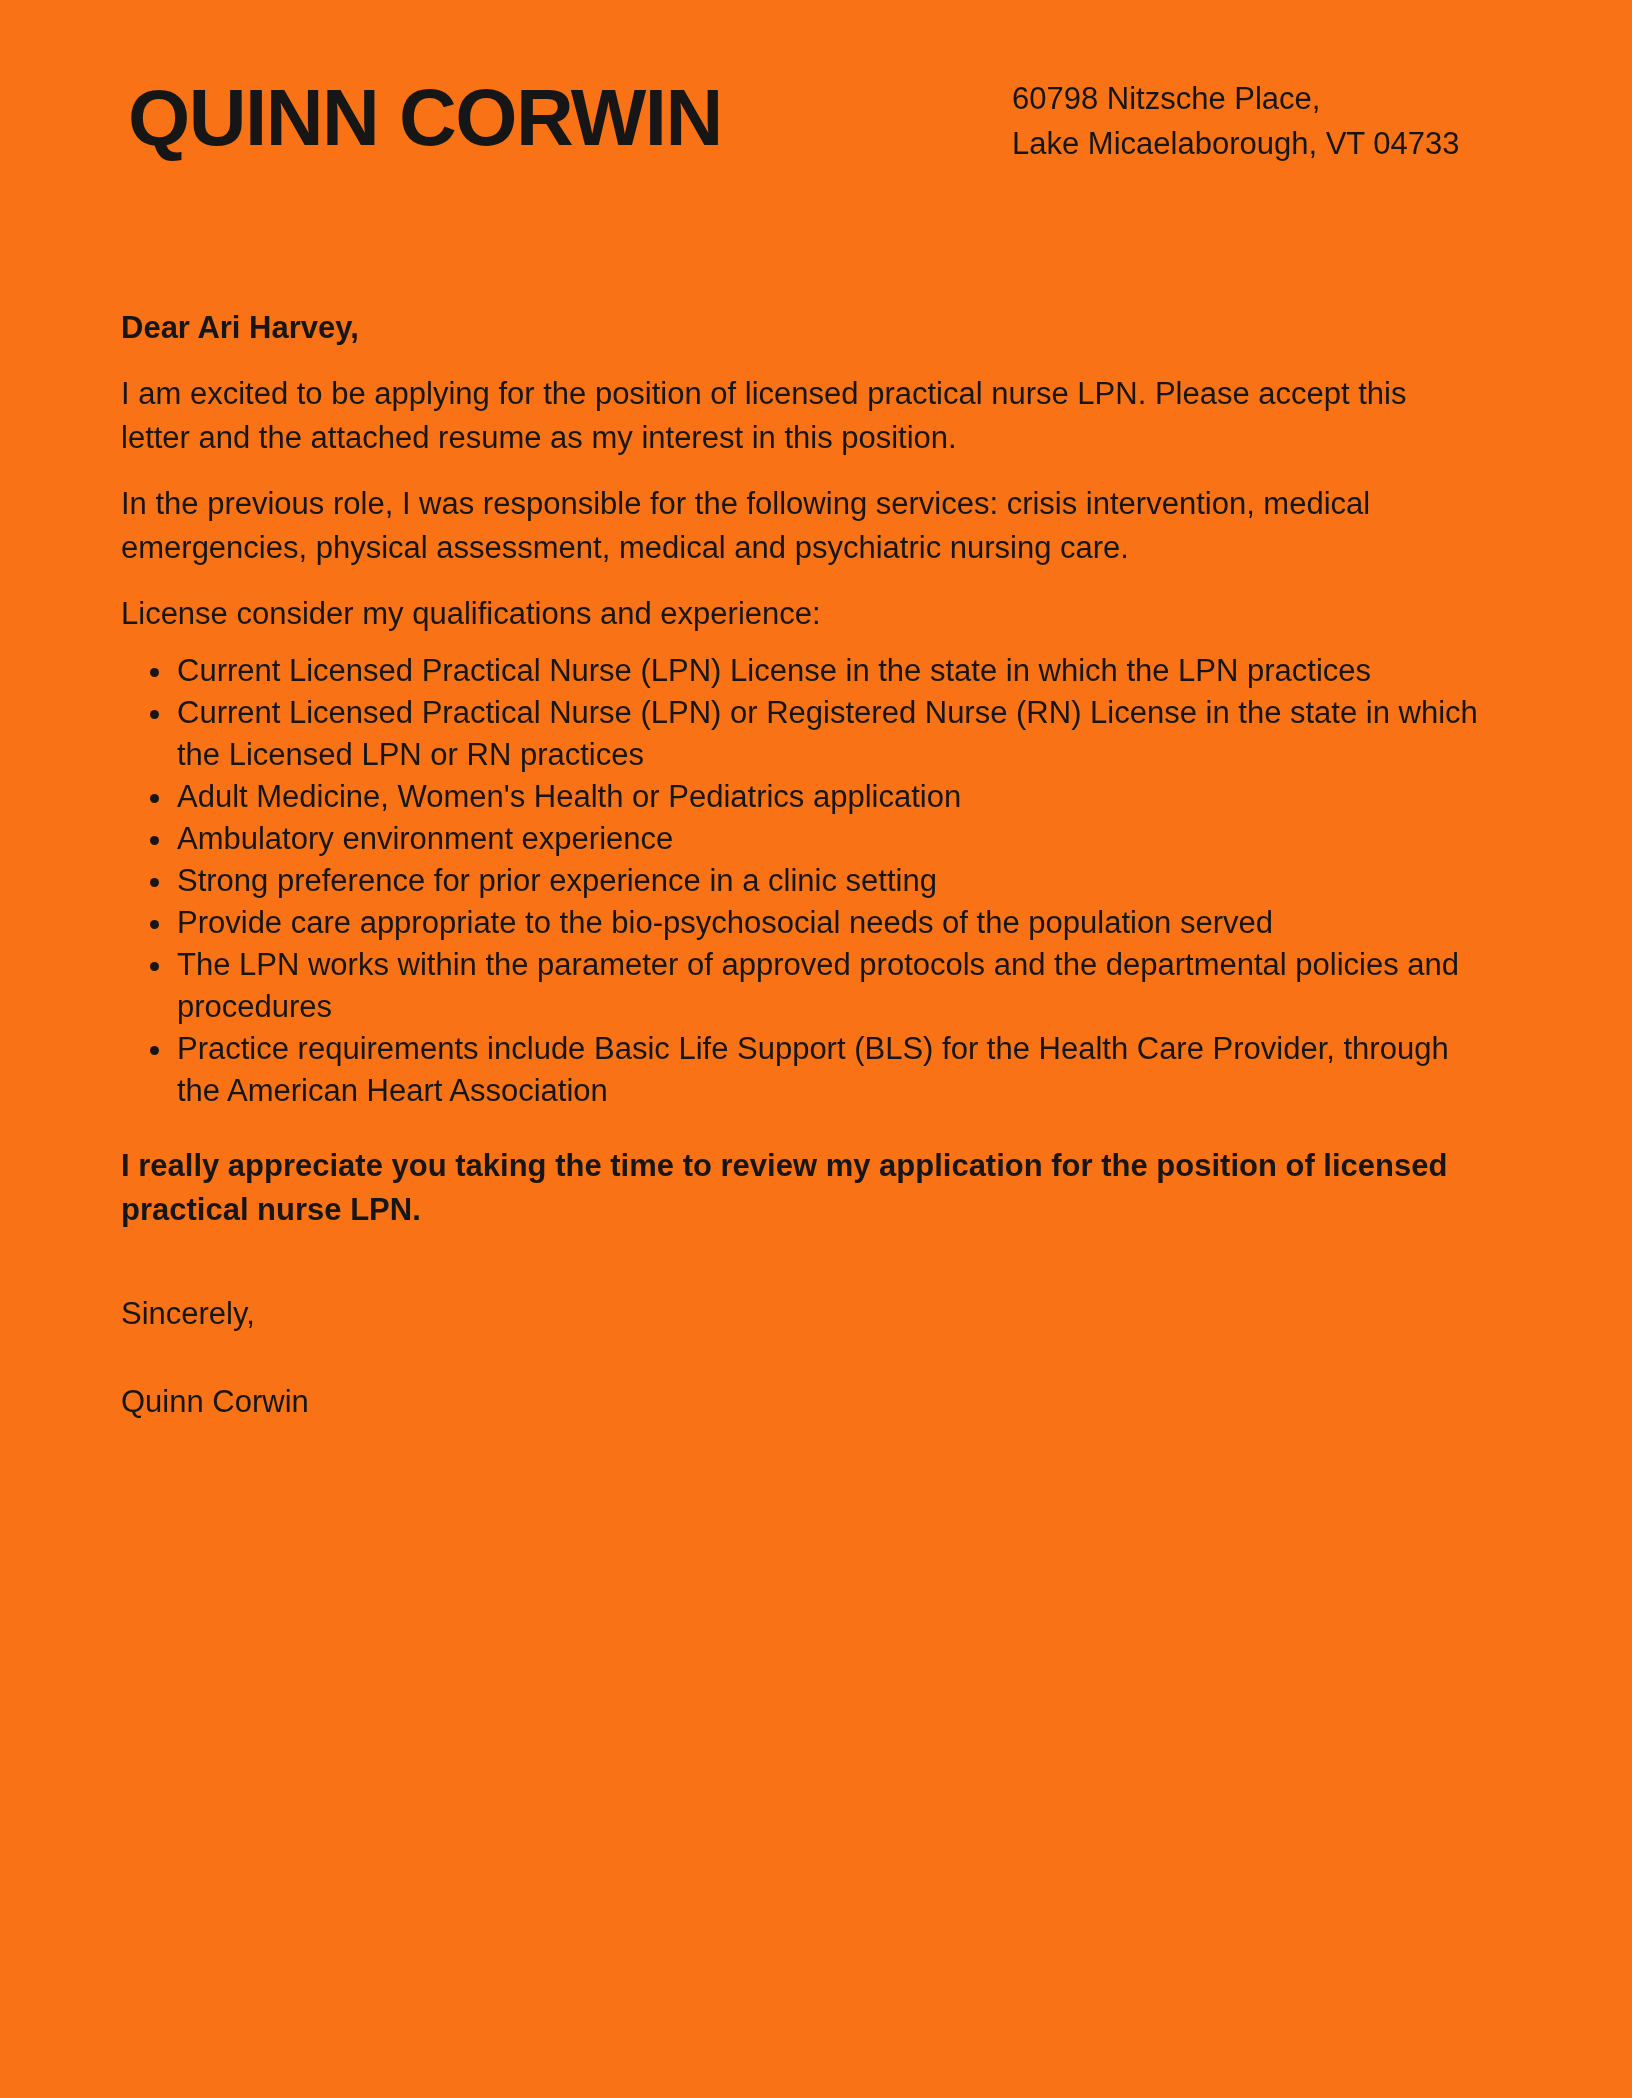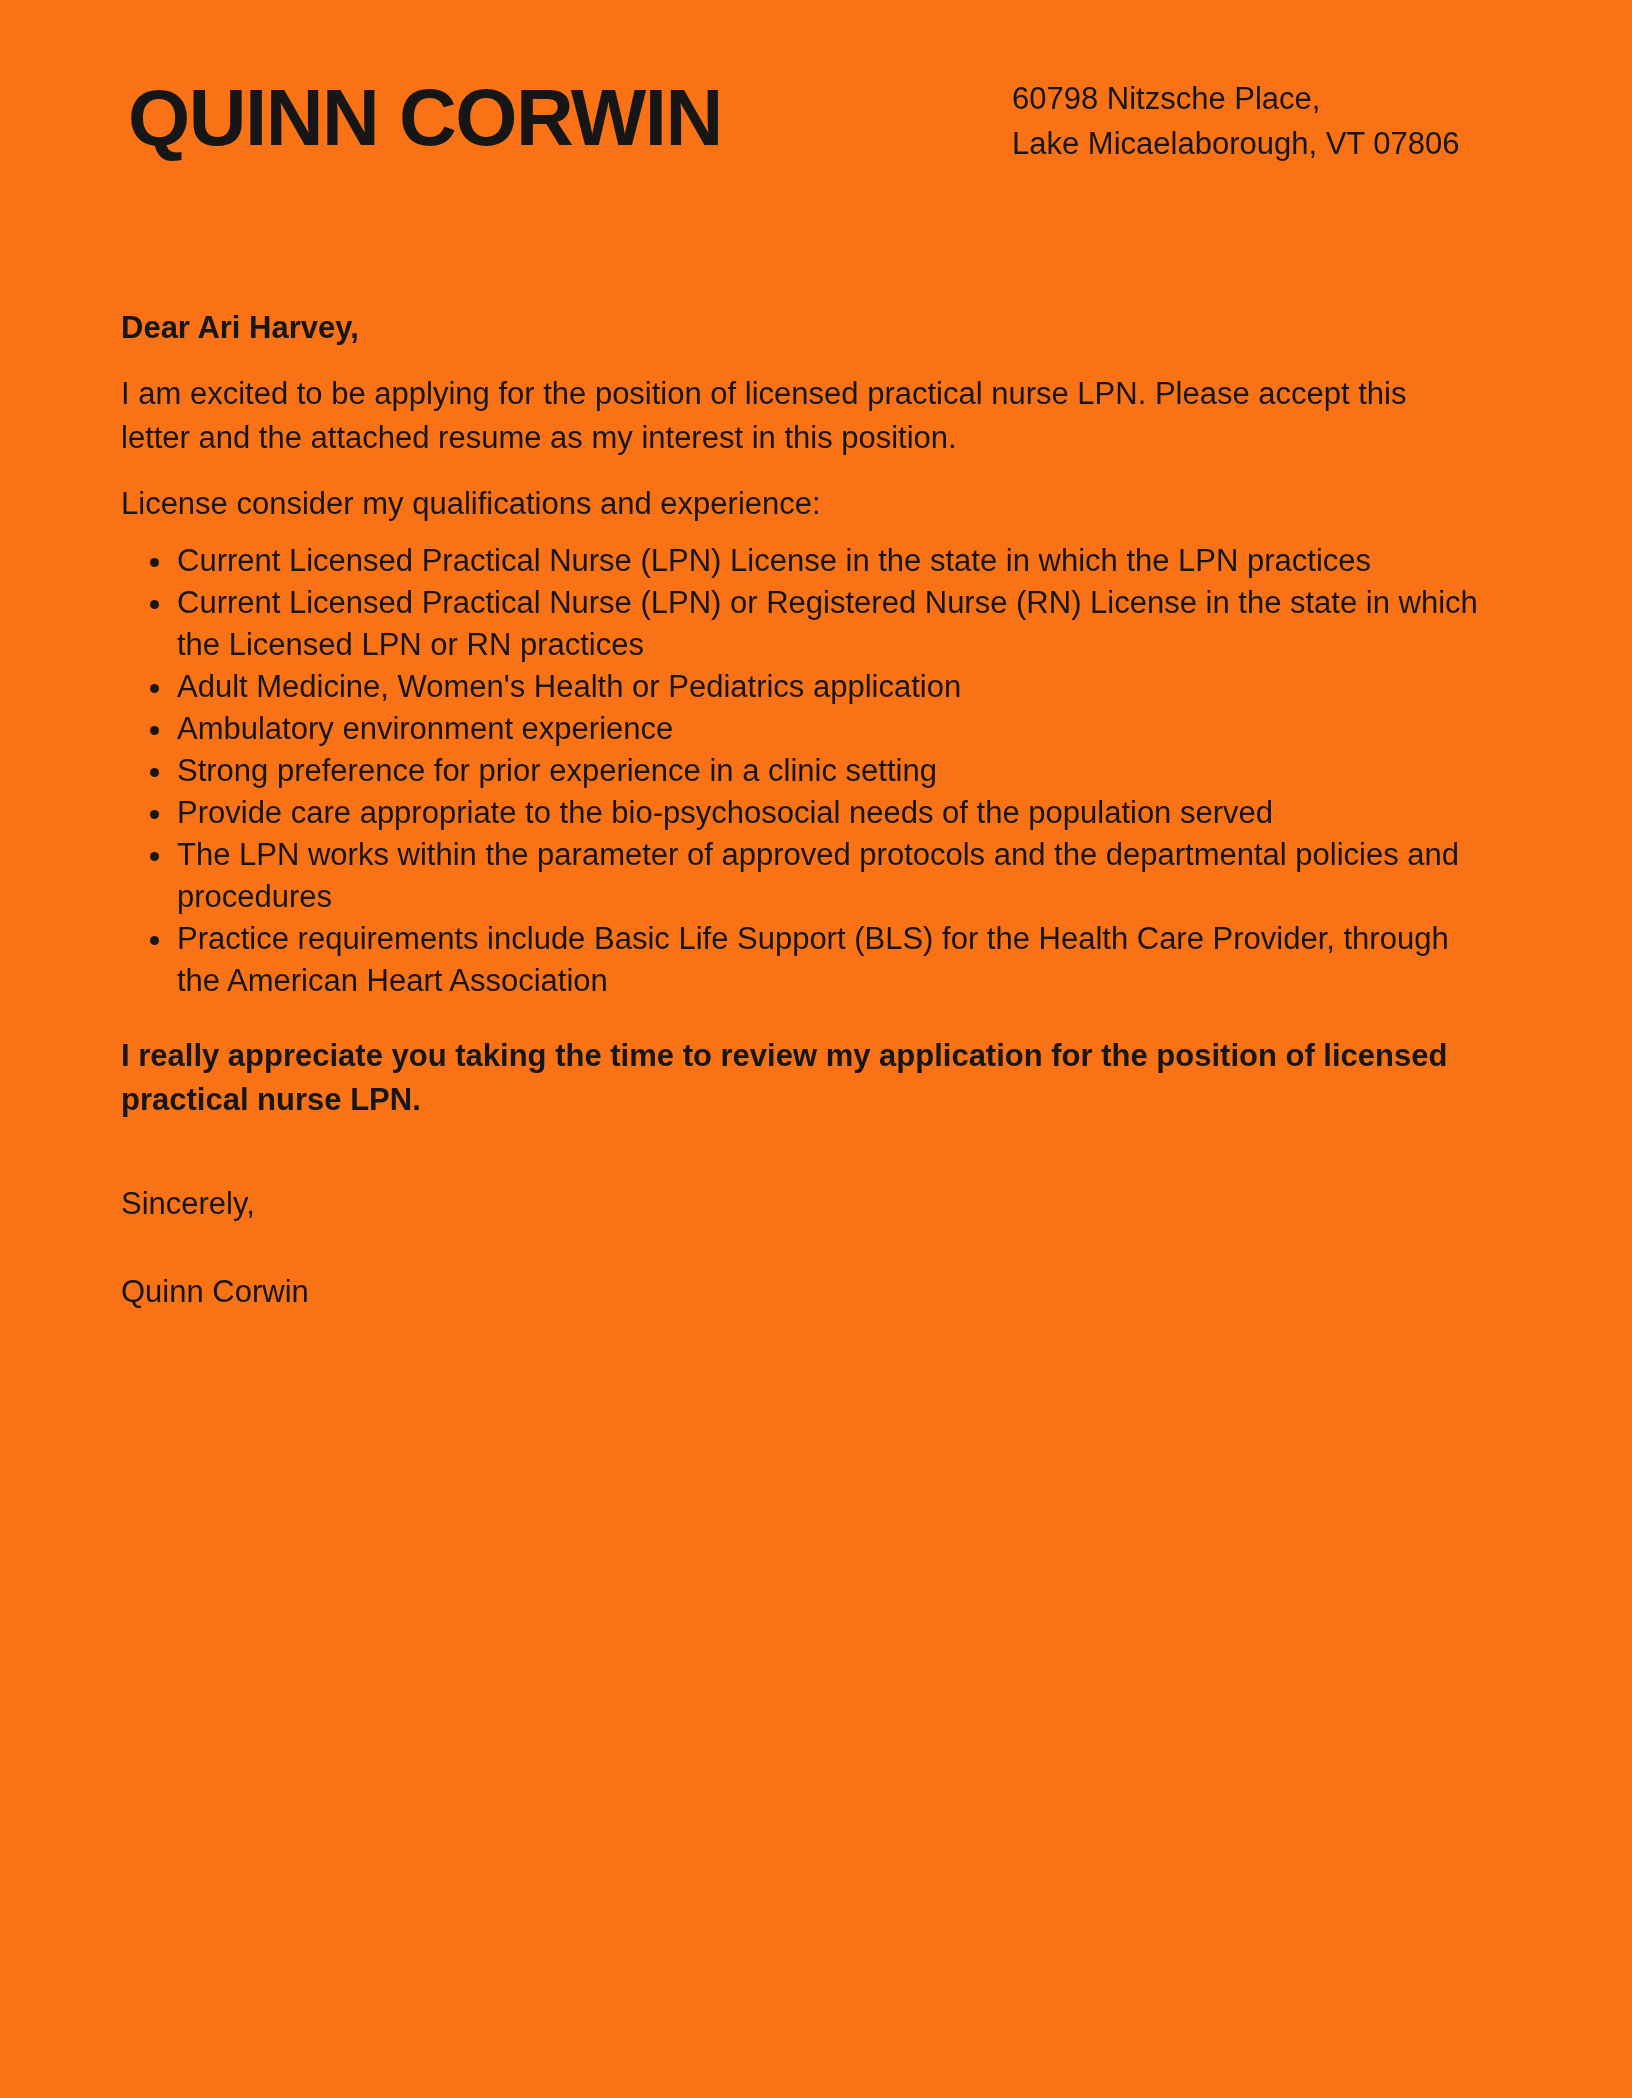--- a/index.html
+++ b/index.html
@@ -59,30 +59,32 @@
 </style>
 </head>
 <body>
 
 <div class="page">
 
   <h1 class="applicant-name">QUINN CORWIN</h1>
 
   <div class="address-block">
     <div>60798 Nitzsche Place,</div>
-    <div>Lake Micaelaborough, VT 07806</div>
+    <div>Lake Micaelaborough, VT 04733</div>
   </div>
 
   <div class="letter-body">
 
     <p class="salutation">Dear Ari Harvey,</p>
 
     <p>I am excited to be applying for the position of licensed practical nurse LPN. Please accept this
 letter and the attached resume as my interest in this position.</p>
 
+    <p>In the previous role, I was responsible for the following services: crisis intervention, medical
+emergencies, physical assessment, medical and psychiatric nursing care.</p>
 
     <p>License consider my qualifications and experience:</p>
 
     <ul class="qualifications">
       <li>Current Licensed Practical Nurse (LPN) License in the state in which the LPN practices</li>
       <li>Current Licensed Practical Nurse (LPN) or Registered Nurse (RN) License in the state in which
 the Licensed LPN or RN practices</li>
       <li>Adult Medicine, Women's Health or Pediatrics application</li>
       <li>Ambulatory environment experience</li>
       <li>Strong preference for prior experience in a clinic setting</li>

